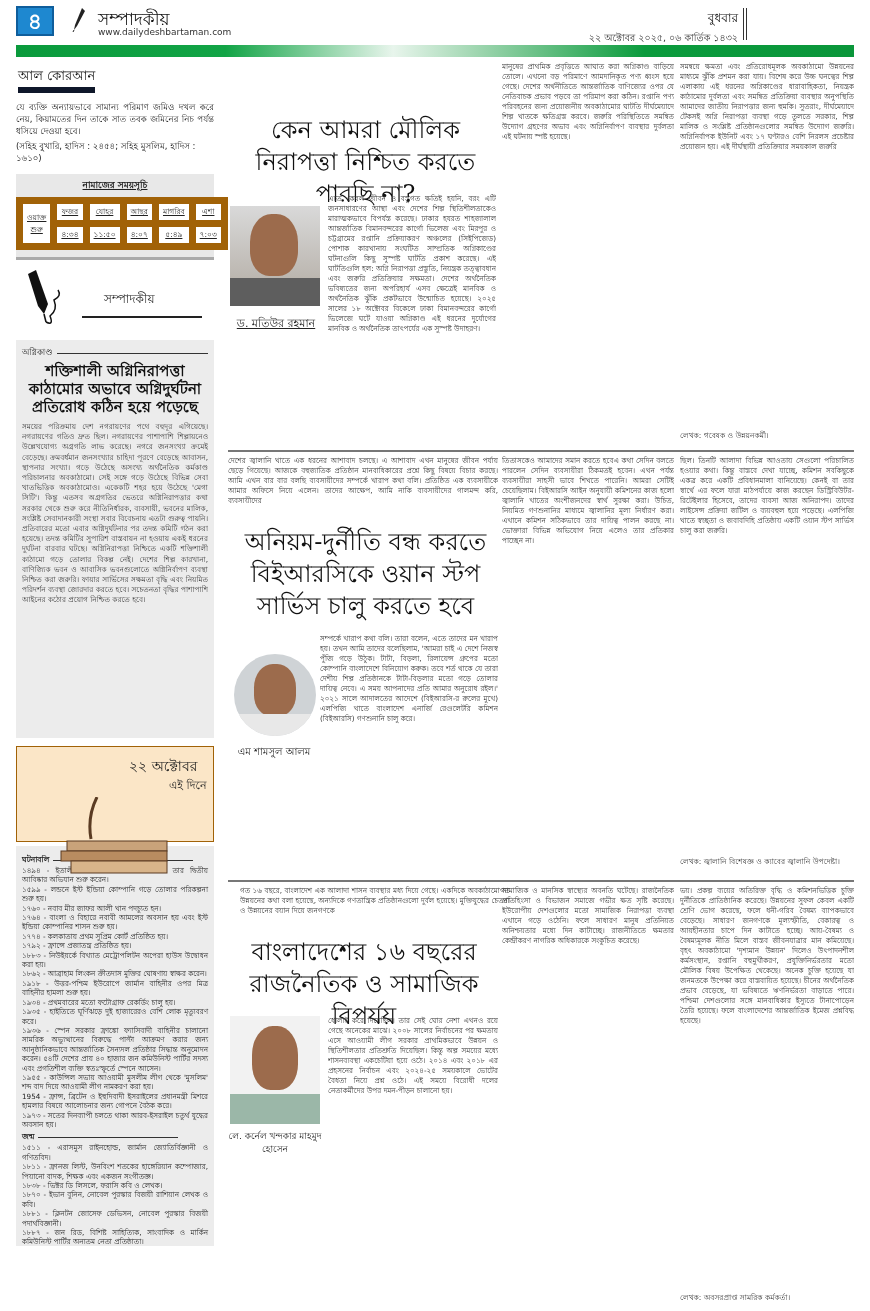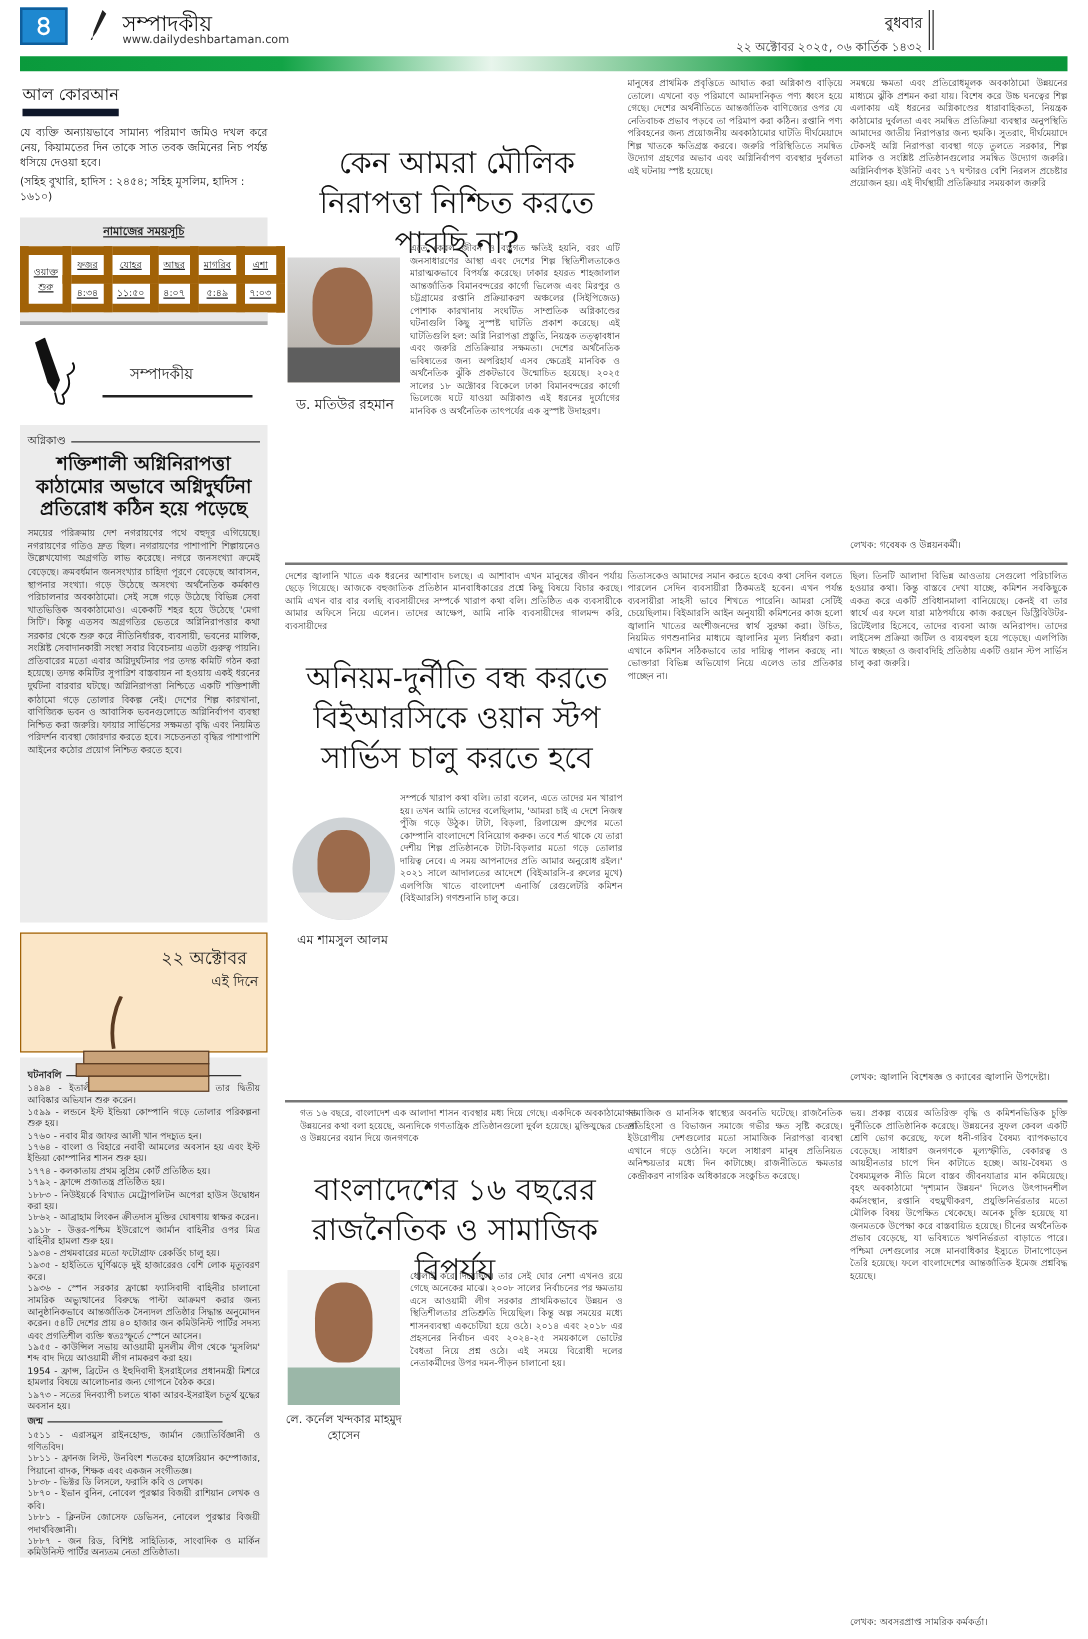--- a/index.html
+++ b/index.html
@@ -168,21 +168,21 @@
 
   </div>
 </div>
 
 <div class="art" style="left:228px; top:62px; width:626px; height:385px;">
   <div class="headline" style="position:absolute; left:0; top:52px; width:275px;">কেন আমরা মৌলিক নিরাপত্তা নিশ্চিত করতে পারছি না?</div>
   <div class="photo" style="position:absolute; left:2px; top:144px; width:90px; height:100px;">
     <div class="face" style="left:20px; top:8px; width:48px; height:62px;"></div>
     <div style="position:absolute; left:0; bottom:0; width:90px; height:28px; background:#5e5e5e;"></div>
   </div>
-  <div class="caption" style="position:absolute; left:0; top:253px; width:96px;">ড. মতিউর রহমান</div>
+  <div class="caption" style="position:absolute; left:0; top:253px; width:96px;text-decoration:underline;">ড. মতিউর রহমান</div>
   <div class="txt" style="position:absolute; left:100px; top:132px; width:168px; height:252px;">এতে কেবল জীবন ও বস্তুগত ক্ষতিই হয়নি, বরং এটি জনসাধারণের আস্থা এবং দেশের শিল্প স্থিতিশীলতাকেও মারাত্মকভাবে বিপর্যস্ত করেছে। ঢাকার হযরত শাহজালাল আন্তর্জাতিক বিমানবন্দরের কার্গো ভিলেজ এবং মিরপুর ও চট্টগ্রামের রপ্তানি প্রক্রিয়াকরণ অঞ্চলের (সিইপিজেড) পোশাক কারখানায় সংঘটিত সাম্প্রতিক অগ্নিকাণ্ডের ঘটনাগুলি কিছু সুস্পষ্ট ঘাটতি প্রকাশ করেছে। এই ঘাটতিগুলি হল: অগ্নি নিরাপত্তা প্রস্তুতি, নিয়ন্ত্রক তত্ত্বাবধান এবং জরুরি প্রতিক্রিয়ার সক্ষমতা। দেশের অর্থনৈতিক ভবিষ্যতের জন্য অপরিহার্য এসব ক্ষেত্রেই মানবিক ও অর্থনৈতিক ঝুঁকি প্রকটভাবে উন্মোচিত হয়েছে। ২০২৫ সালের ১৮ অক্টোবর বিকেলে ঢাকা বিমানবন্দরের কার্গো ভিলেজে ঘটে যাওয়া অগ্নিকাণ্ড এই ধরনের দুর্যোগের মানবিক ও অর্থনৈতিক তাৎপর্যের এক সুস্পষ্ট উদাহরণ।</div>
   <div class="txt" style="position:absolute; left:274px; top:0; width:172px; height:384px;">মানুষের প্রাথমিক প্রবৃত্তিতে আঘাত করা অগ্নিকাণ্ড বাড়িয়ে তোলে। এখনো বড় পরিমাণে আমদানিকৃত পণ্য ধ্বংস হয়ে গেছে। দেশের অর্থনীতিতে আন্তর্জাতিক বাণিজ্যের ওপর যে নেতিবাচক প্রভাব পড়বে তা পরিমাপ করা কঠিন। রপ্তানি পণ্য পরিবহনের জন্য প্রয়োজনীয় অবকাঠামোর ঘাটতি দীর্ঘমেয়াদে শিল্প খাতকে ক্ষতিগ্রস্ত করবে। জরুরি পরিস্থিতিতে সমন্বিত উদ্যোগ গ্রহণের অভাব এবং অগ্নিনির্বাপণ ব্যবস্থার দুর্বলতা এই ঘটনায় স্পষ্ট হয়েছে।</div>
   <div class="txt" style="position:absolute; left:452px; top:0; width:174px; height:364px;">সমন্বয়ে ক্ষমতা এবং প্রতিরোধমূলক অবকাঠামো উন্নয়নের মাধ্যমে ঝুঁকি প্রশমন করা যায়। বিশেষ করে উচ্চ ঘনত্বের শিল্প এলাকায় এই ধরনের অগ্নিকাণ্ডের ধারাবাহিকতা, নিয়ন্ত্রক কাঠামোর দুর্বলতা এবং সমন্বিত প্রতিক্রিয়া ব্যবস্থার অনুপস্থিতি আমাদের জাতীয় নিরাপত্তার জন্য হুমকি। সুতরাং, দীর্ঘমেয়াদে টেকসই অগ্নি নিরাপত্তা ব্যবস্থা গড়ে তুলতে সরকার, শিল্প মালিক ও সংশ্লিষ্ট প্রতিষ্ঠানগুলোর সমন্বিত উদ্যোগ জরুরি। অগ্নিনির্বাপক ইউনিট এবং ১৭ ঘণ্টারও বেশি নিরলস প্রচেষ্টার প্রয়োজন হয়। এই দীর্ঘস্থায়ী প্রতিক্রিয়ার সময়কাল জরুরি</div>
   <div class="byline" style="position:absolute; left:452px; top:368px;">লেখক: গবেষক ও উন্নয়নকর্মী।</div>
 </div>
 <div class="rule" style="left:228px; top:450px; width:626px;"></div>
 
 <div class="art" style="left:228px; top:456px; width:626px; height:420px;">
   <div class="txt" style="position:absolute; left:0; top:0; width:270px; height:62px;">দেশের জ্বালানি খাতে এক ধরনের আশাবাদ চলছে। এ আশাবাদ এখন মানুষের জীবন পর্যায় ছেড়ে গিয়েছে। আজকে বহুজাতিক প্রতিষ্ঠান মানবাধিকারের প্রশ্নে কিছু বিষয়ে বিচার করছে। আমি এখন বার বার বলছি ব্যবসায়ীদের সম্পর্কে খারাপ কথা বলি। প্রতিষ্ঠিত এক ব্যবসায়ীকে আমার অফিসে নিয়ে এলেন। তাদের আক্ষেপ, আমি নাকি ব্যবসায়ীদের গালমন্দ করি, ব্যবসায়ীদের</div>
   <div class="headline" style="position:absolute; left:0; top:70px; width:275px;">অনিয়ম-দুর্নীতি বন্ধ করতে বিইআরসিকে ওয়ান স্টপ সার্ভিস চালু করতে হবে</div>

